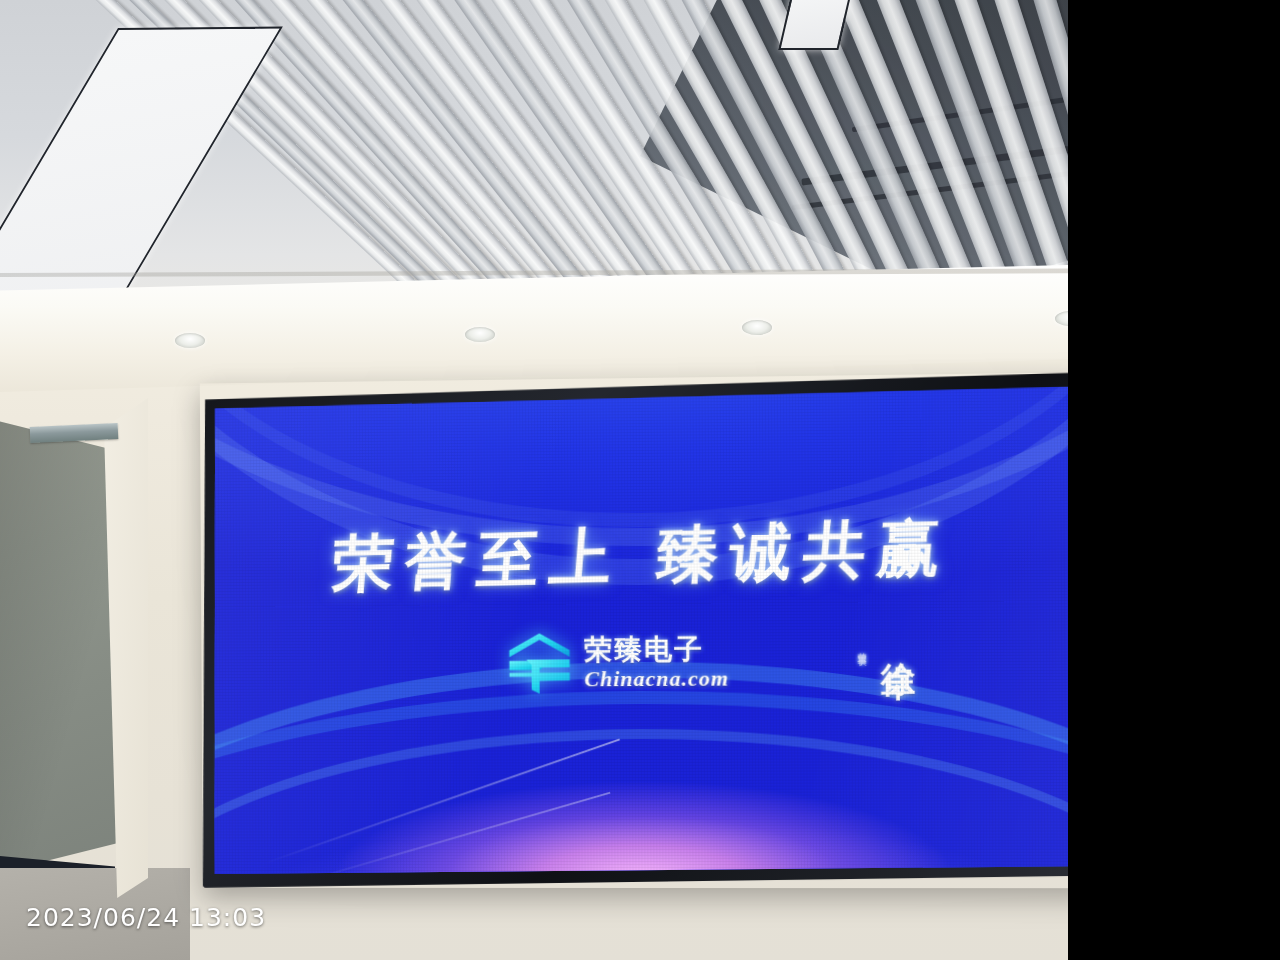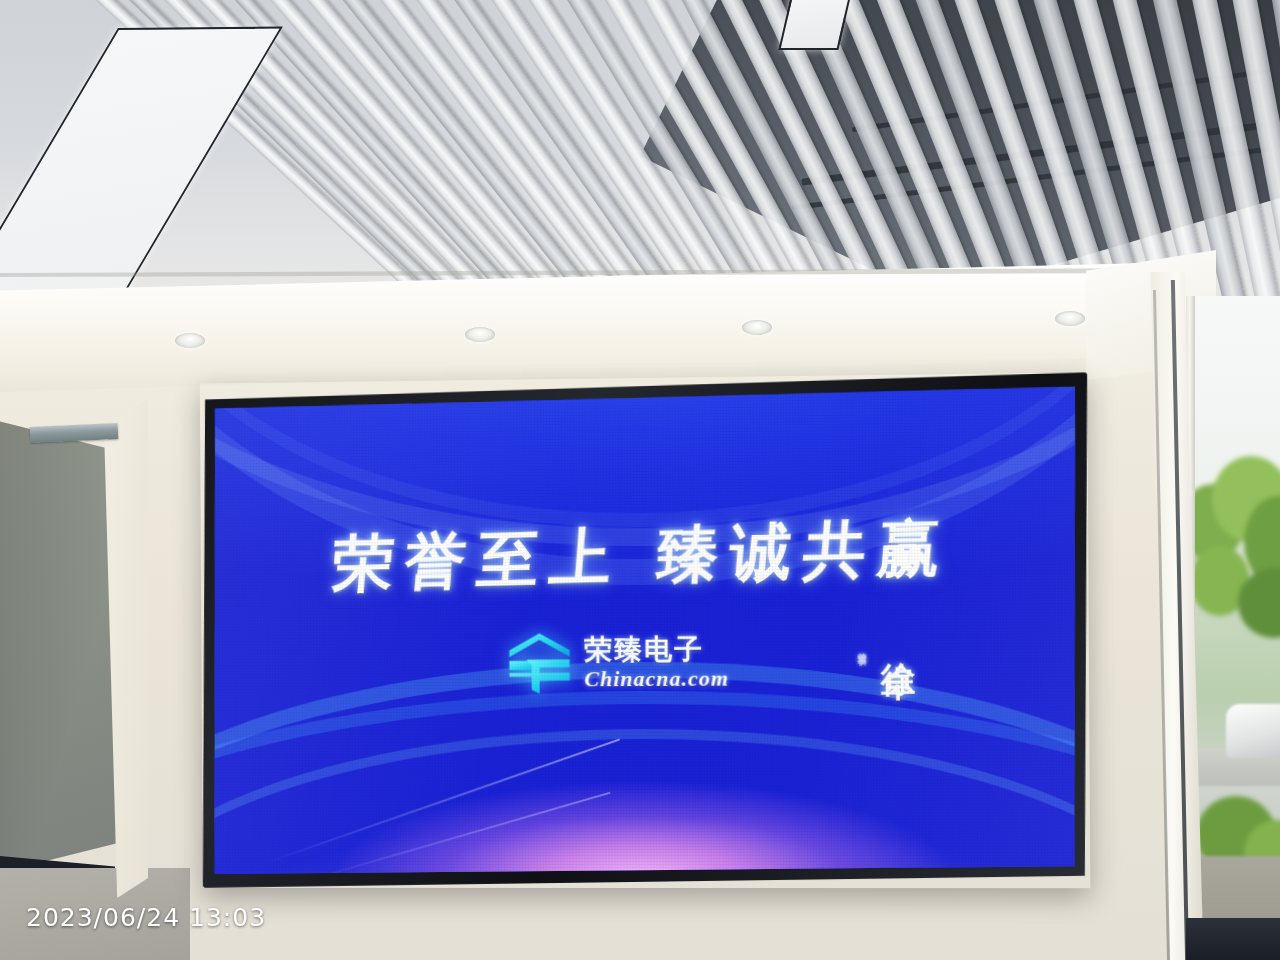--- a/index.html
+++ b/index.html
@@ -1,20 +1,20 @@
 <!DOCTYPE html>
 <html><head>
 <meta charset="utf-8">
 <style>
   html,body{margin:0;padding:0;background:#000;}
   body{font-family:"Liberation Sans",sans-serif;}
 
   #scene{
     position:relative;
-    width:1280px;height:960px;
+    width:1068px;height:960px;
     overflow:hidden;
     background:#4c1d95;
   }
 
   
   .wall-base{
     position:absolute;left:0;top:0;width:1280px;height:960px;
     background:linear-gradient(175deg,#efece3 0%,#eae6dc 28%,#e6e2d7 55%,#e2dfd5 78%,#dcd9d0 100%);
   }
   

